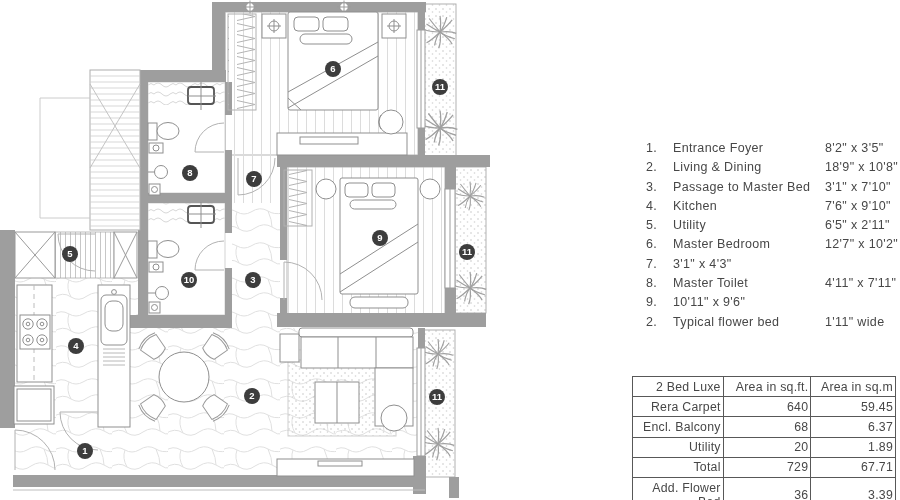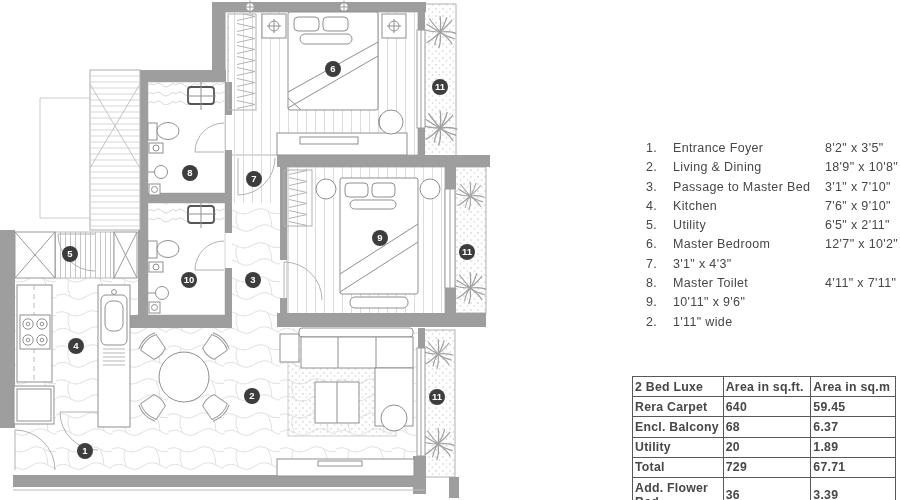--- a/index.html
+++ b/index.html
@@ -16,22 +16,22 @@
   
   .legend{position:absolute;left:646px;top:139px;width:252px;}
   .legend-row{display:flex;font-size:12.5px;line-height:19.3px;letter-spacing:.35px;}
   .lg-no{width:27px;flex:none;}
   .lg-name{width:152px;flex:none;}
   .lg-dim{flex:1;white-space:nowrap;}
 
   
   .areas-table{position:absolute;left:632px;top:376px;width:264px;
                border-collapse:collapse;font-size:12.3px;letter-spacing:.25px;}
-  .areas-table td,.areas-table th{border:1.4px solid #585858;text-align:left;
-               padding:2.6px 2px;font-weight:700;height:14px;margin-left:33px;}
+  .areas-table td,.areas-table th{border:1.4px solid #585858;text-align:right;
+               padding:2.6px 2px;font-weight:400;height:14px;margin-left:33px;}
   .areas-table col.c1{width:91px}
   .areas-table col.c2{width:88px}
   .areas-table col.c3{width:85px}
 </style>
 </head>
 <body>
 
 <div class="plan-wrap">
 <svg width="520" height="500" viewBox="0 0 520 500">
   <defs>
@@ -378,20 +378,21 @@
     </div>
 
     <div class="legend-row">
       <span class="lg-no">9.</span>
       <span class="lg-dim">10'11" x 9'6"</span>
     </div>
 
 
     <div class="legend-row">
       <span class="lg-no">2.</span>
+      <span class="lg-name">Typical flower bed</span>
       <span class="lg-dim">1'11" wide</span>
     </div>
   </div>
 
 <table class="areas-table">
   <colgroup>
       <col class="c1">
       <col class="c2">
       <col class="c3">
     </colgroup>

